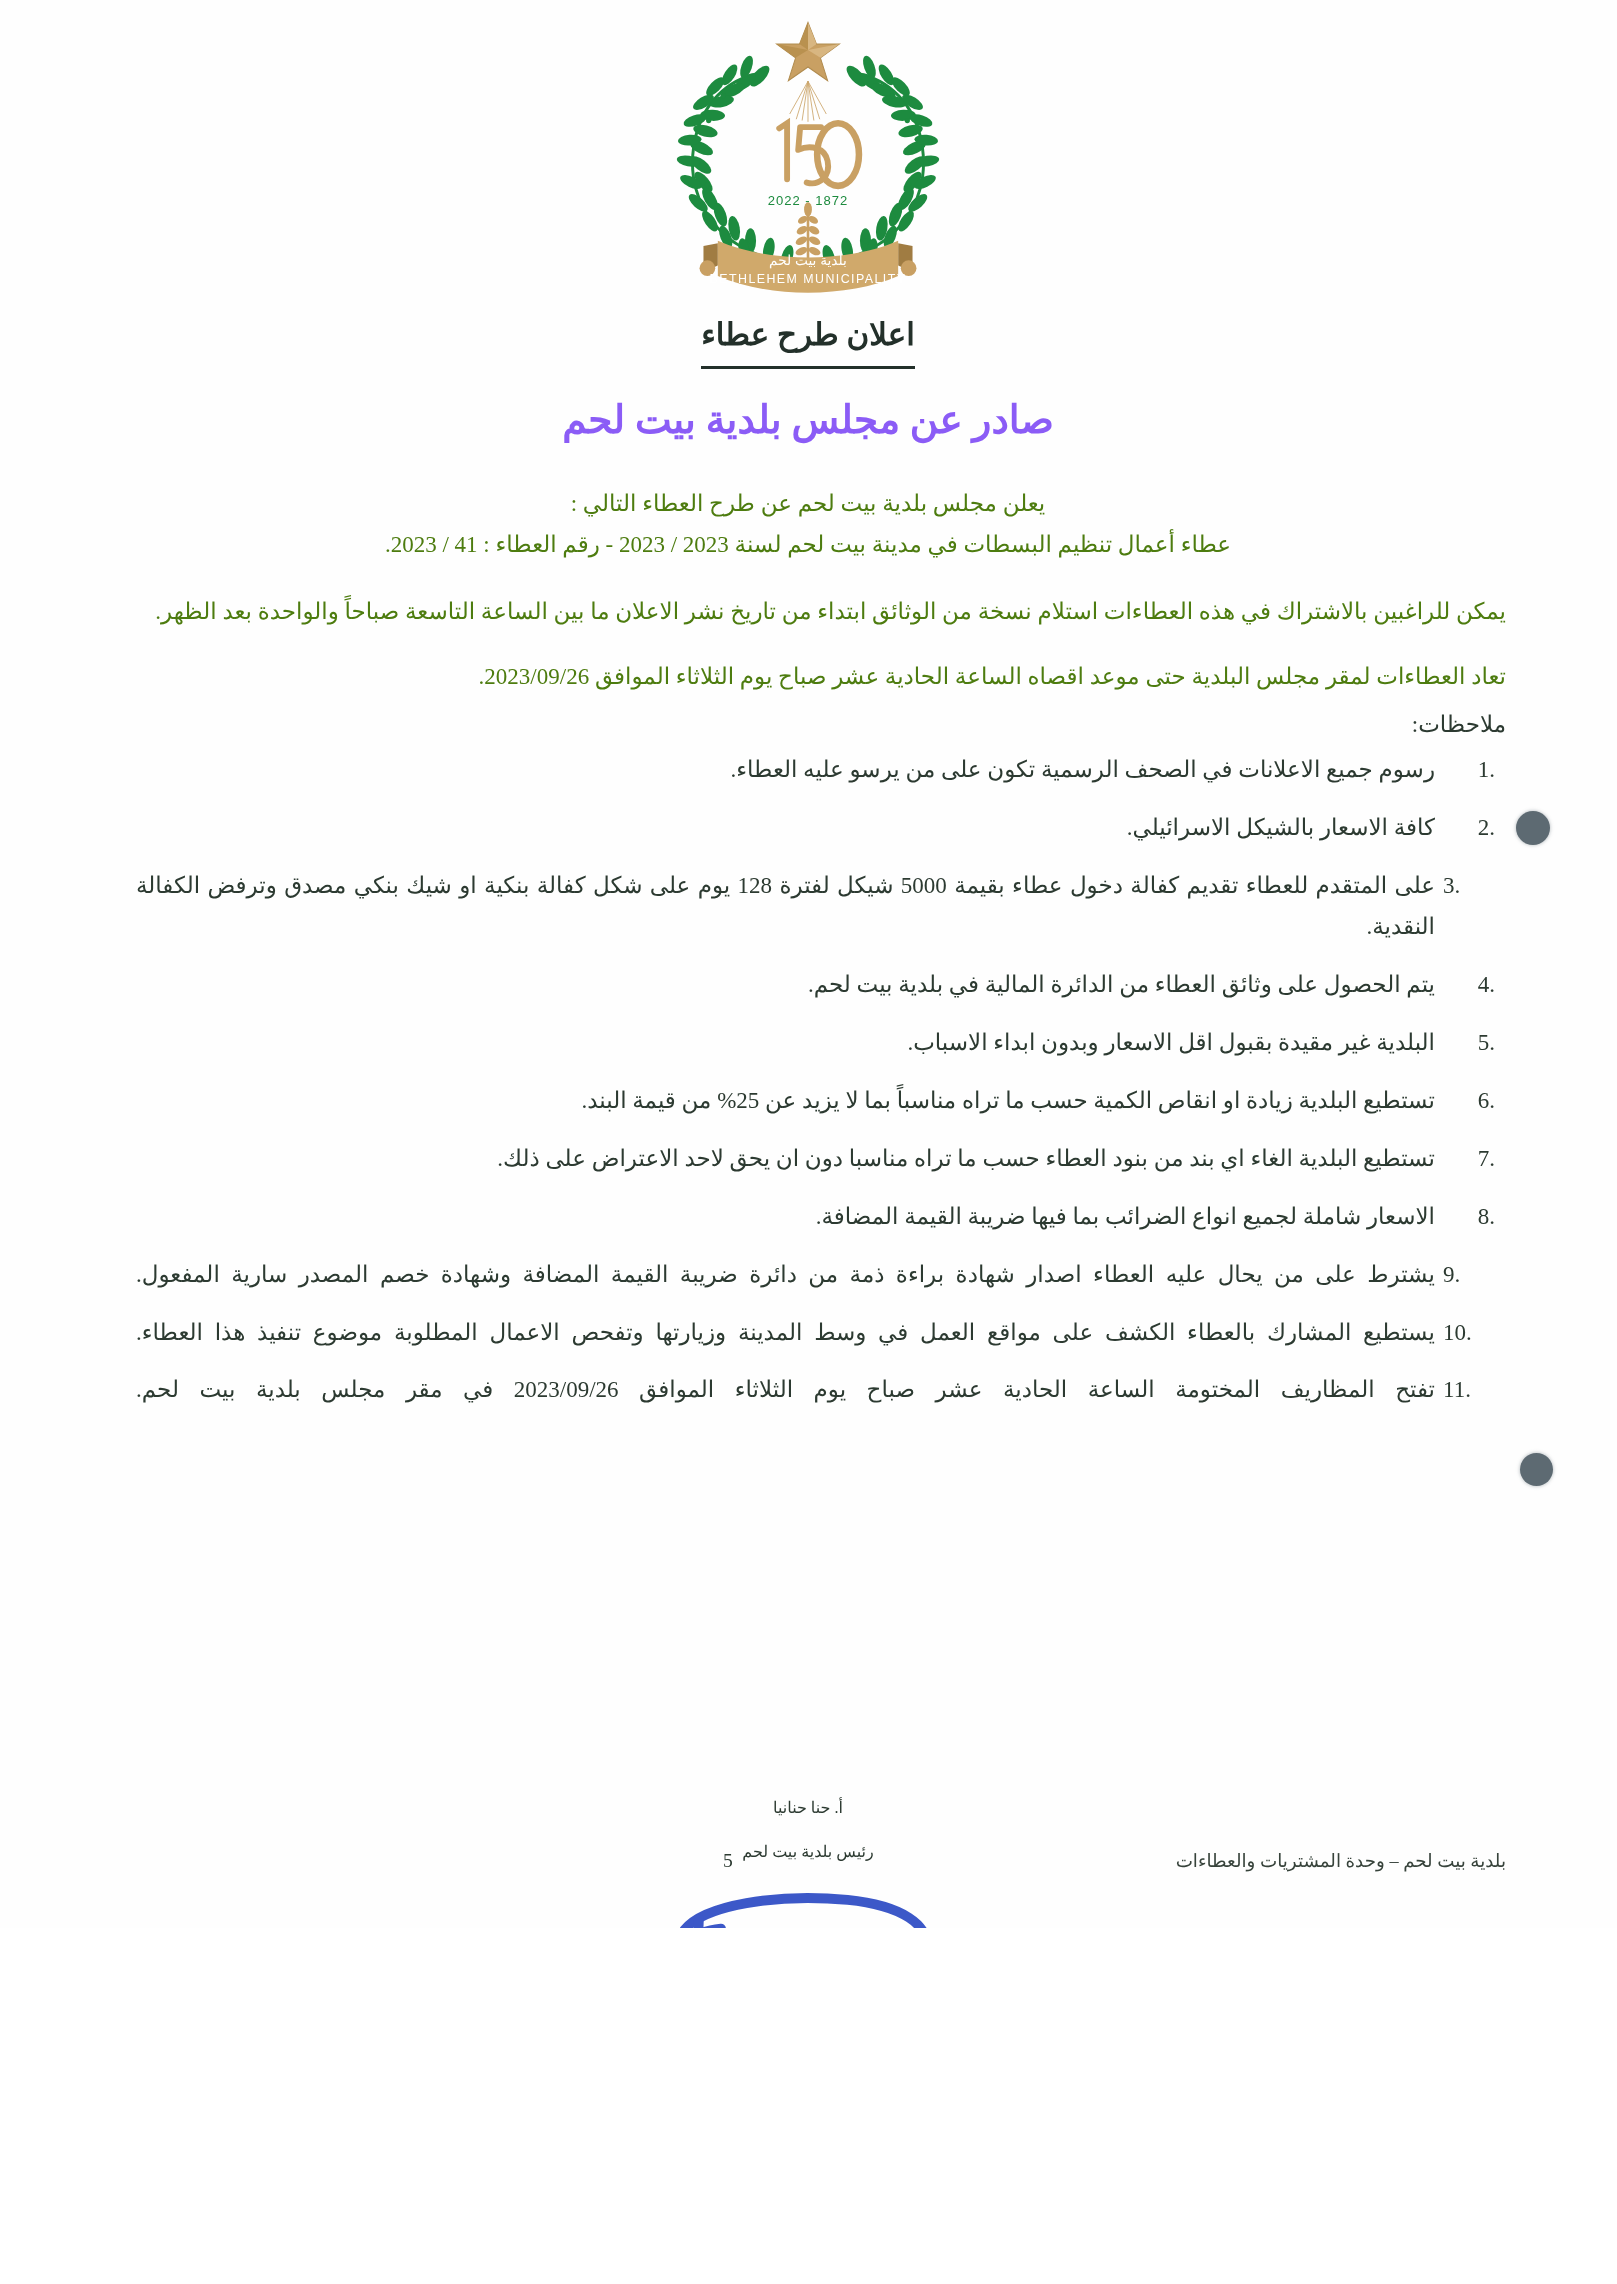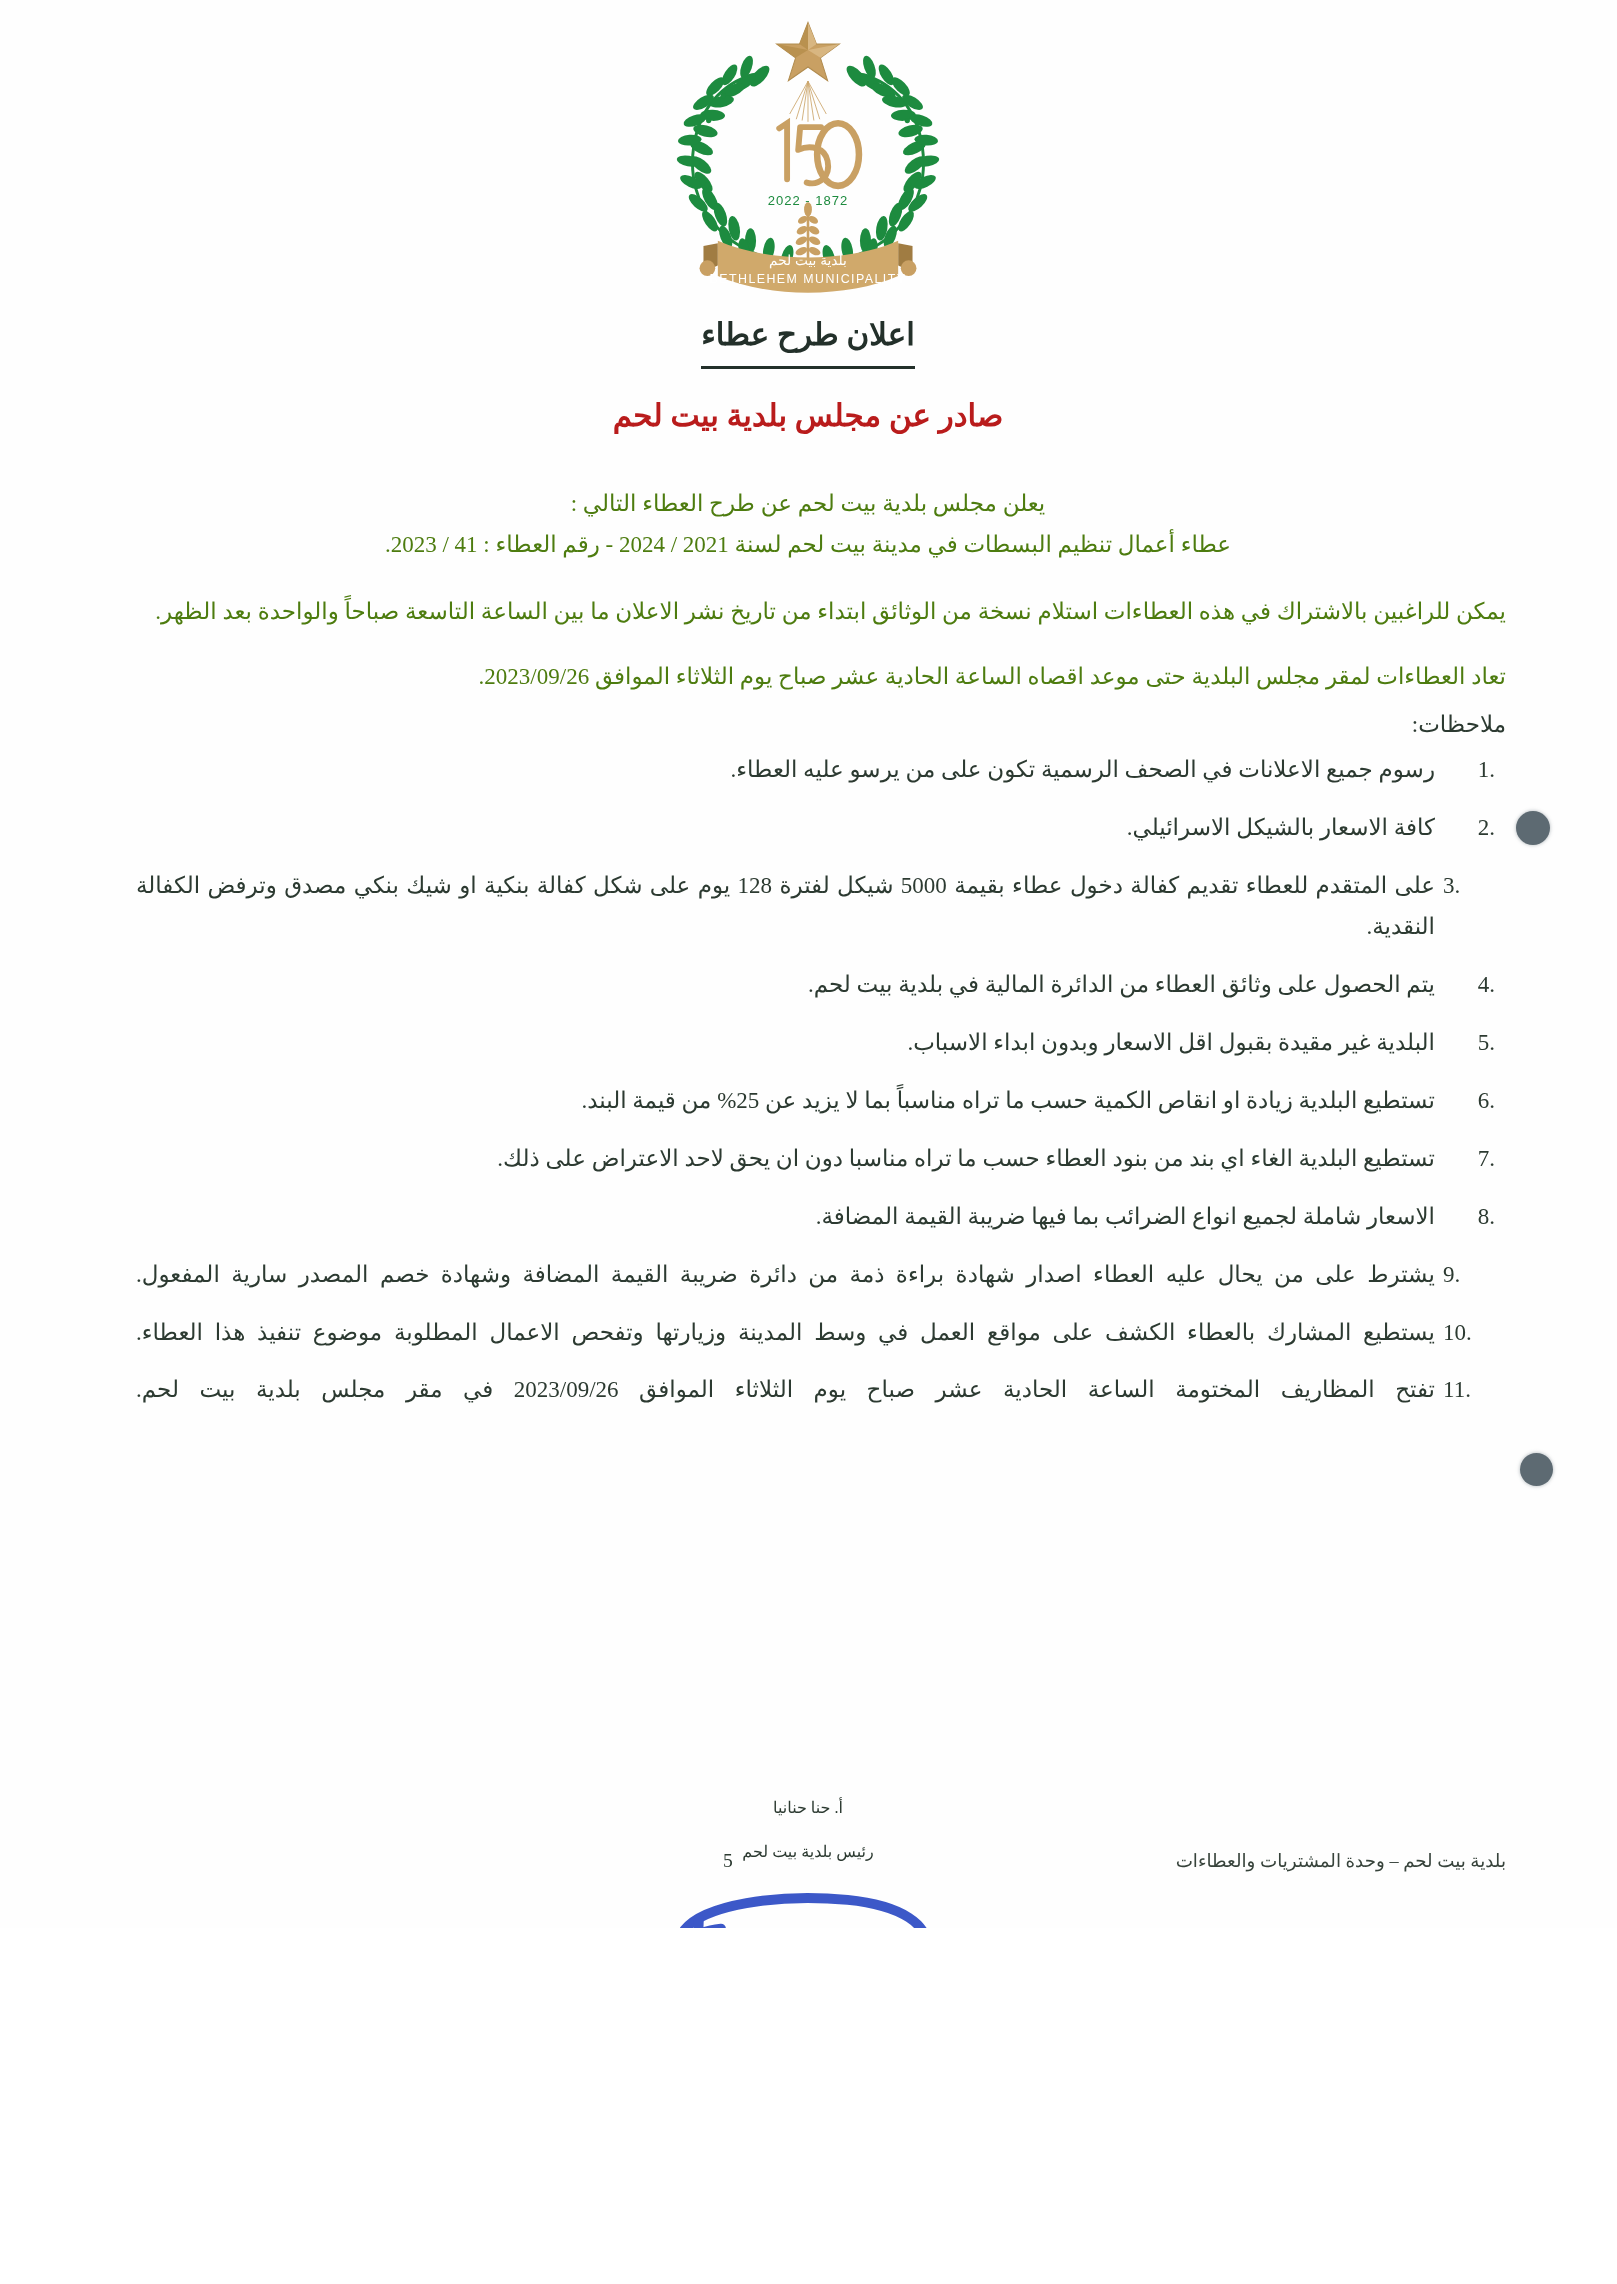--- a/index.html
+++ b/index.html
@@ -50,23 +50,23 @@
     font-weight: bold;
     letter-spacing: 0.3px;
     color: #23302a;
     display: inline-block;
     border-bottom: 3.3px solid #23302a;
     padding-bottom: 14px;
     line-height: 1.1;
   }
   .title-sub {
     margin-top: 30px;
-    font-size: 31px;
+    font-size: 39px;
     font-weight: bold;
-    color: #b91c1c;
+    color: #8b5cf6;
     line-height: 1.1;
   }
 
   
   .content {
     position: absolute;
     top: 484px;
     right: 111px;
     left: 111px;
   }
@@ -330,21 +330,21 @@
 
   <div class="heading-block">
     <div class="title-main">اعلان طرح عطاء</div>
     <div class="title-sub">صادر عن مجلس بلدية بيت لحم</div>
   </div>
 
   <div class="content">
 
     <p class="para lead">يعلن مجلس بلدية بيت لحم عن طرح العطاء التالي :</p>
 
-    <p class="para center">عطاء  أعمال تنظيم البسطات في مدينة بيت لحم لسنة 2021 / 2024 - رقم العطاء :  41 / 2023.</p>
+    <p class="para center">عطاء  أعمال تنظيم البسطات في مدينة بيت لحم لسنة 2023 / 2023 - رقم العطاء :  41 / 2023.</p>
 
     <p class="para gap">يمكن للراغبين بالاشتراك في هذه العطاءات استلام نسخة من الوثائق ابتداء من تاريخ نشر الاعلان ما بين الساعة التاسعة صباحاً والواحدة بعد الظهر.</p>
 
     <p class="para gap2">تعاد العطاءات لمقر مجلس البلدية حتى موعد اقصاه الساعة الحادية عشر صباح يوم الثلاثاء الموافق 2023/09/26.</p>
 
     <p class="notes-label">ملاحظات:</p>
 
     <ol class="notes">
       <li class="nojustify">رسوم جميع الاعلانات في الصحف الرسمية تكون على من يرسو عليه العطاء.</li>
       <li class="nojustify">كافة الاسعار بالشيكل الاسرائيلي.</li>

